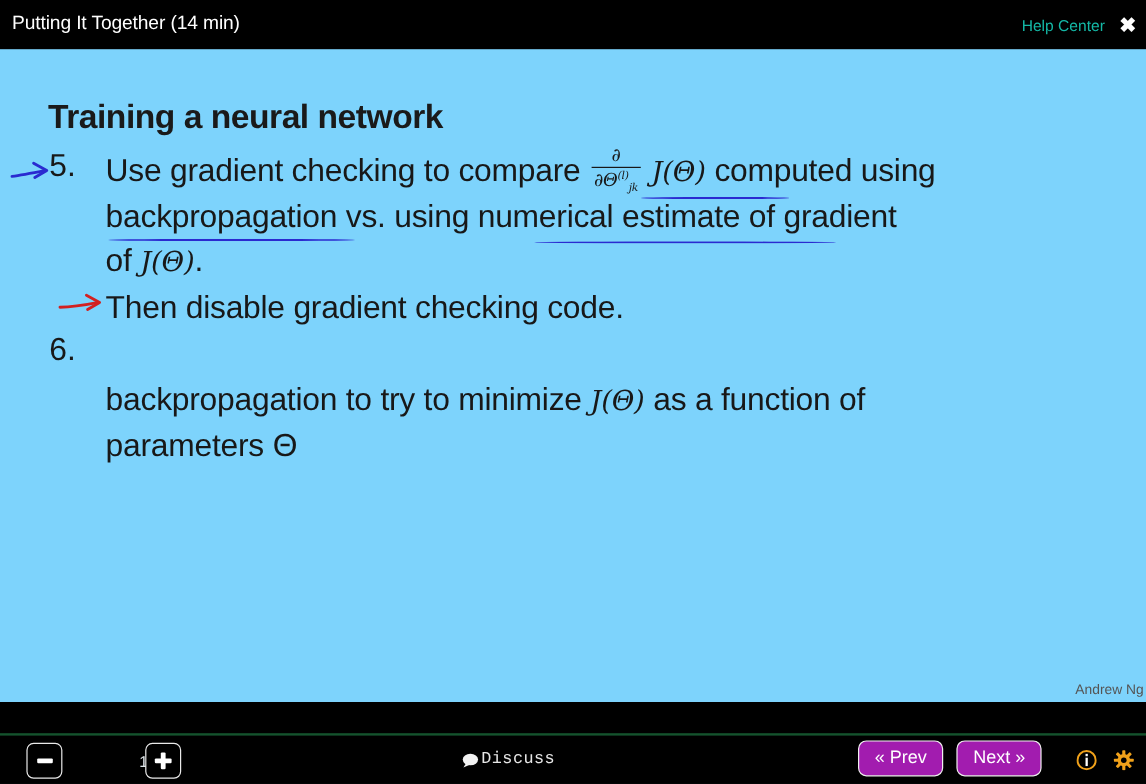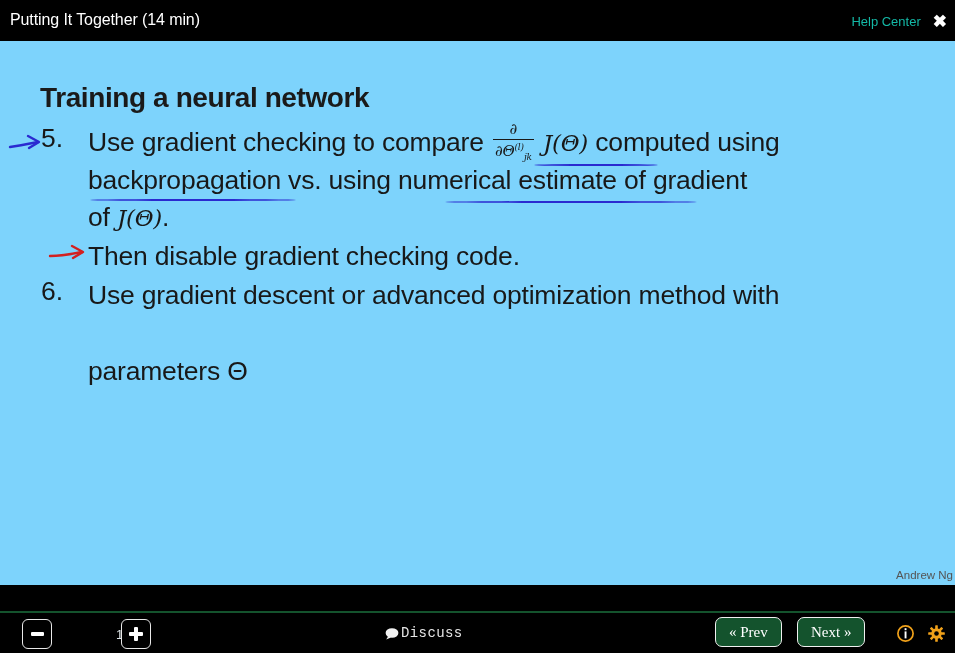--- a/index.html
+++ b/index.html
@@ -287,26 +287,26 @@
     gap: 0;
     cursor: pointer;
   }
 
   .nav-btn {
     position: absolute;
     top: 4px;
     height: 30px;
     border: 1.4px solid #f0f0f0;
     border-radius: 7px;
-    background: #14532d;
+    background: #a21caf;
     color: #ffffff;
     font-size: 15px;
     padding: 0 13px;
     cursor: pointer;
-    font-family: Liberation Serif, serif;
+    font-family: Liberation Sans, sans-serif;
     line-height: 28px;
   }
   .right-icons {
     position: absolute;
     right: 10px;
     top: 12px;
     display: flex;
     align-items: center;
     gap: 14px;
   }
@@ -363,22 +363,26 @@
 
       <svg class="arrow-svg" style="left:48px; top:200px;" width="44" height="26" viewBox="0 0 44 26">
         <path d="M2,15 C12,15 24,13 34,11" stroke="#d32020" stroke-width="2.4" fill="none" stroke-linecap="round"></path>
         <path d="M24,5 L35,11 L25,17" stroke="#d32020" stroke-width="2.4" fill="none" stroke-linecap="round" stroke-linejoin="round"></path>
       </svg>
 
       <div class="body-text" style="left:88px; top:196px;">Then disable gradient checking code.</div>
 
       <div class="num" style="left:41px; top:235px;">6.</div>
 
-      <div class="body-text" style="left:88px; top:235px;">Use gradient descent or advanced optimization method with</div>
-
+
+      <div class="body-text" style="left:88px; top:273px;">
+        <span>backpropagation to try to  minimize</span>
+        <span class="mathi" style="font-size:23px;">J(Θ)</span>
+        <span>as a function of</span>
+      </div>
 
       <div class="body-text" style="left:88px; top:311px;">parameters Θ</div>
 
       <div class="attribution">Andrew Ng</div>
     </div>
   </div>
 
   <div class="progress-row">
     <div class="pause-btn">
       <i class="b1"></i>

